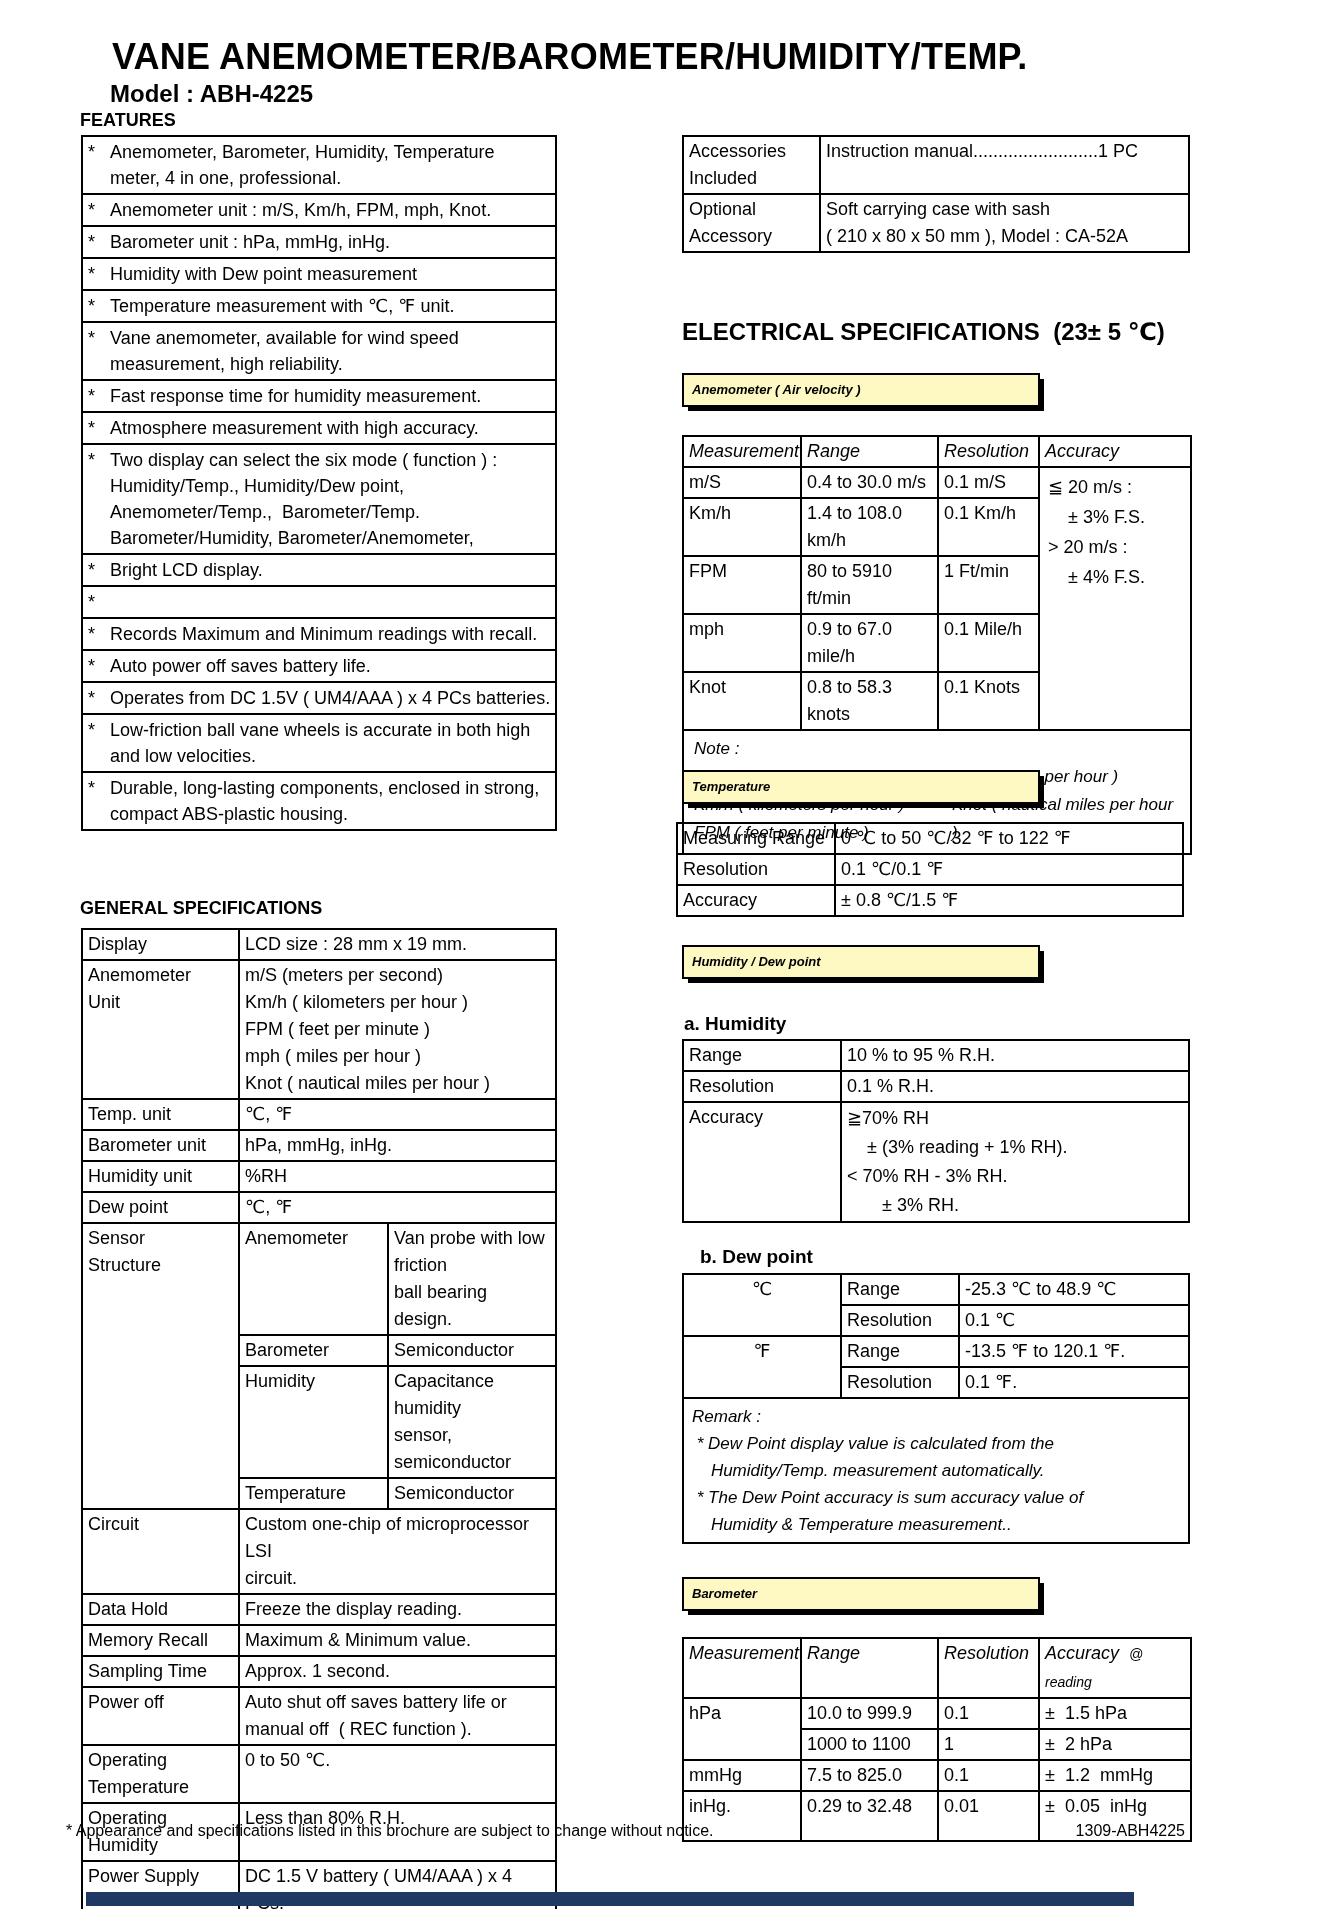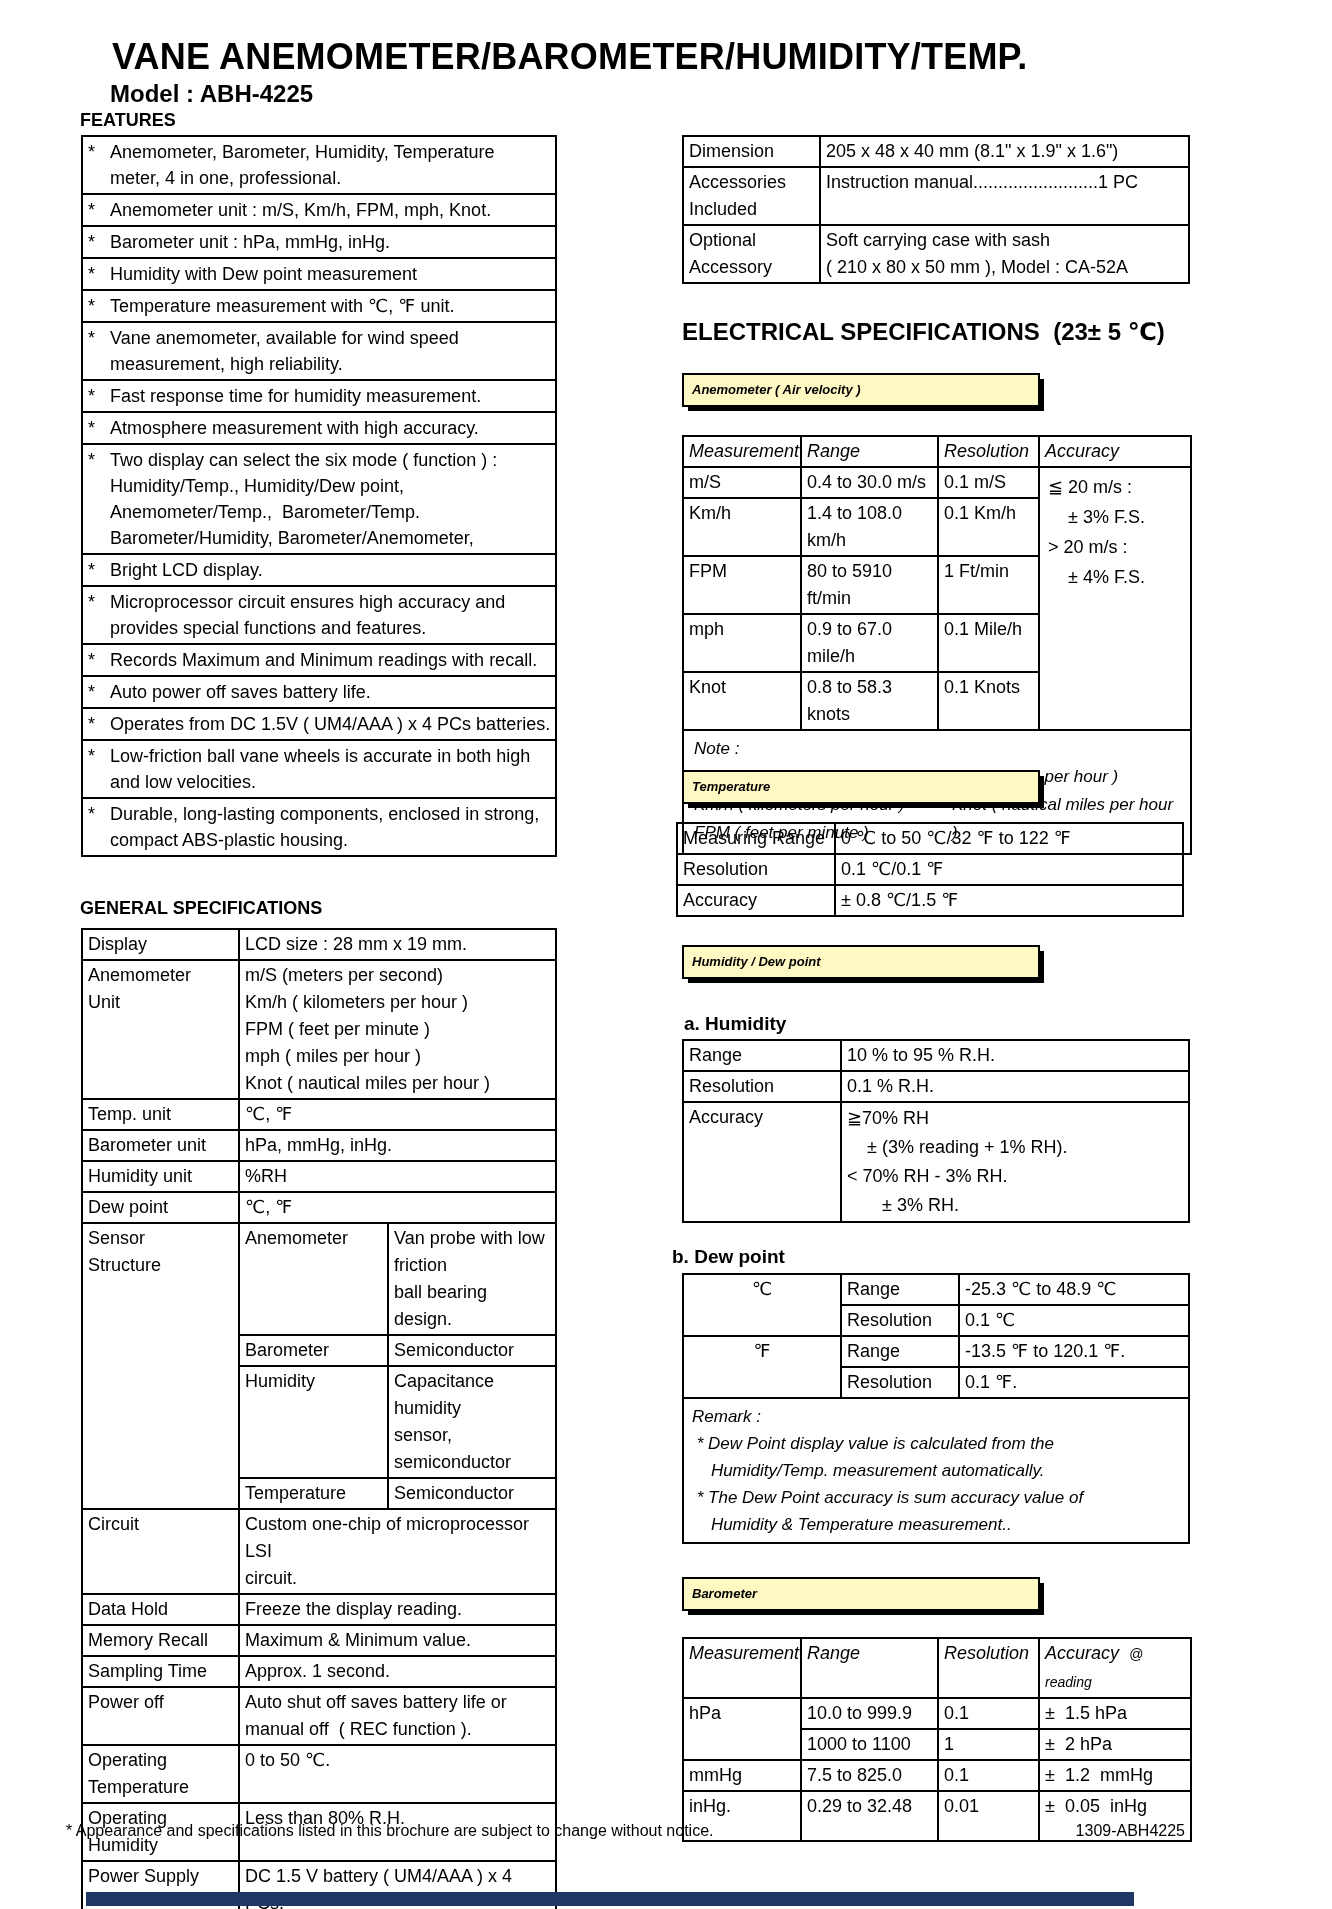--- a/index.html
+++ b/index.html
@@ -54,21 +54,21 @@
   .acc { white-space:pre-line; padding-left:8px !important; padding-top:4px !important; line-height:30px !important; }
   .notecell { padding:4px 10px 6px !important; font-style:italic; font-size:17px !important; line-height:28px !important; }
   .noteflex { display:flex; }
   .noteflex > div:first-child { width:258px; flex:none; }
 
   .temp-table { left:676px; top:822px; width:508px; }
   .sub-heading { font-size:19px; font-weight:bold; }
   .hum-sub { left:684px; top:1013px; }
   .hum-table { left:682px; top:1039px; width:508px; }
   .hum-table td.acc2 { white-space:pre-line; line-height:29px; }
-  .dew-sub { left:672px; top:1246px; }
+  .dew-sub { left:700px; top:1246px; }
   .dew-table { left:682px; top:1273px; width:508px; }
   .dew-table td { line-height:29px; }
   .unit { text-align:center !important; }
   td.remark { font-style:italic; font-size:17px !important; line-height:27px !important; padding:4px 8px !important; white-space:pre-line; }
   .lastrow td { padding-bottom:20px !important; }
   .small-it { font-style:italic; font-size:14px; margin-left:10px; }
 
   .footer-note { left:66px; top:1822px; font-size:16px; }
   .footer-code { right:147px; top:1822px; font-size:16px; }
   .bottom-bar { left:86px; top:1892px; width:1048px; height:14px; background:#1f3864; }
@@ -123,22 +123,20 @@
 Humidity/Temp., Humidity/Dew point,
 Anemometer/Temp.,&nbsp; Barometer/Temp.
 Barometer/Humidity, Barometer/Anemometer,</span>
       </div>
     <div class="frow">
         <span class="fb">*</span>
         <span class="ft">Bright LCD display.</span>
       </div>
     <div class="frow">
         <span class="fb">*</span>
-        <span class="ft">Microprocessor circuit ensures high accuracy and
-provides special functions and features.</span>
       </div>
     <div class="frow">
         <span class="fb">*</span>
         <span class="ft">Records Maximum and Minimum readings with recall.</span>
       </div>
     <div class="frow">
         <span class="fb">*</span>
         <span class="ft">Auto power off saves battery life.</span>
       </div>
     <div class="frow">
@@ -264,24 +262,20 @@
 
   </tbody>
     </table>
 
   <table class="abs spec info-table">
     <colgroup>
         <col style="width:137px">
         <col>
       </colgroup>
     <tbody>
-        <tr>
-          <td class="pre">Dimension</td>
-          <td class="pre">205 x 48 x 40 mm (8.1" x 1.9" x 1.6")</td>
-        </tr>
     <tr>
           <td class="pre">Accessories
 Included</td>
           <td class="pre">Instruction manual.........................1 PC</td>
         </tr>
     <tr>
           <td class="pre">Optional
 Accessory</td>
           <td class="pre">Soft carrying case with sash
 ( 210 x 80 x 50 mm ), Model : CA-52A</td>

